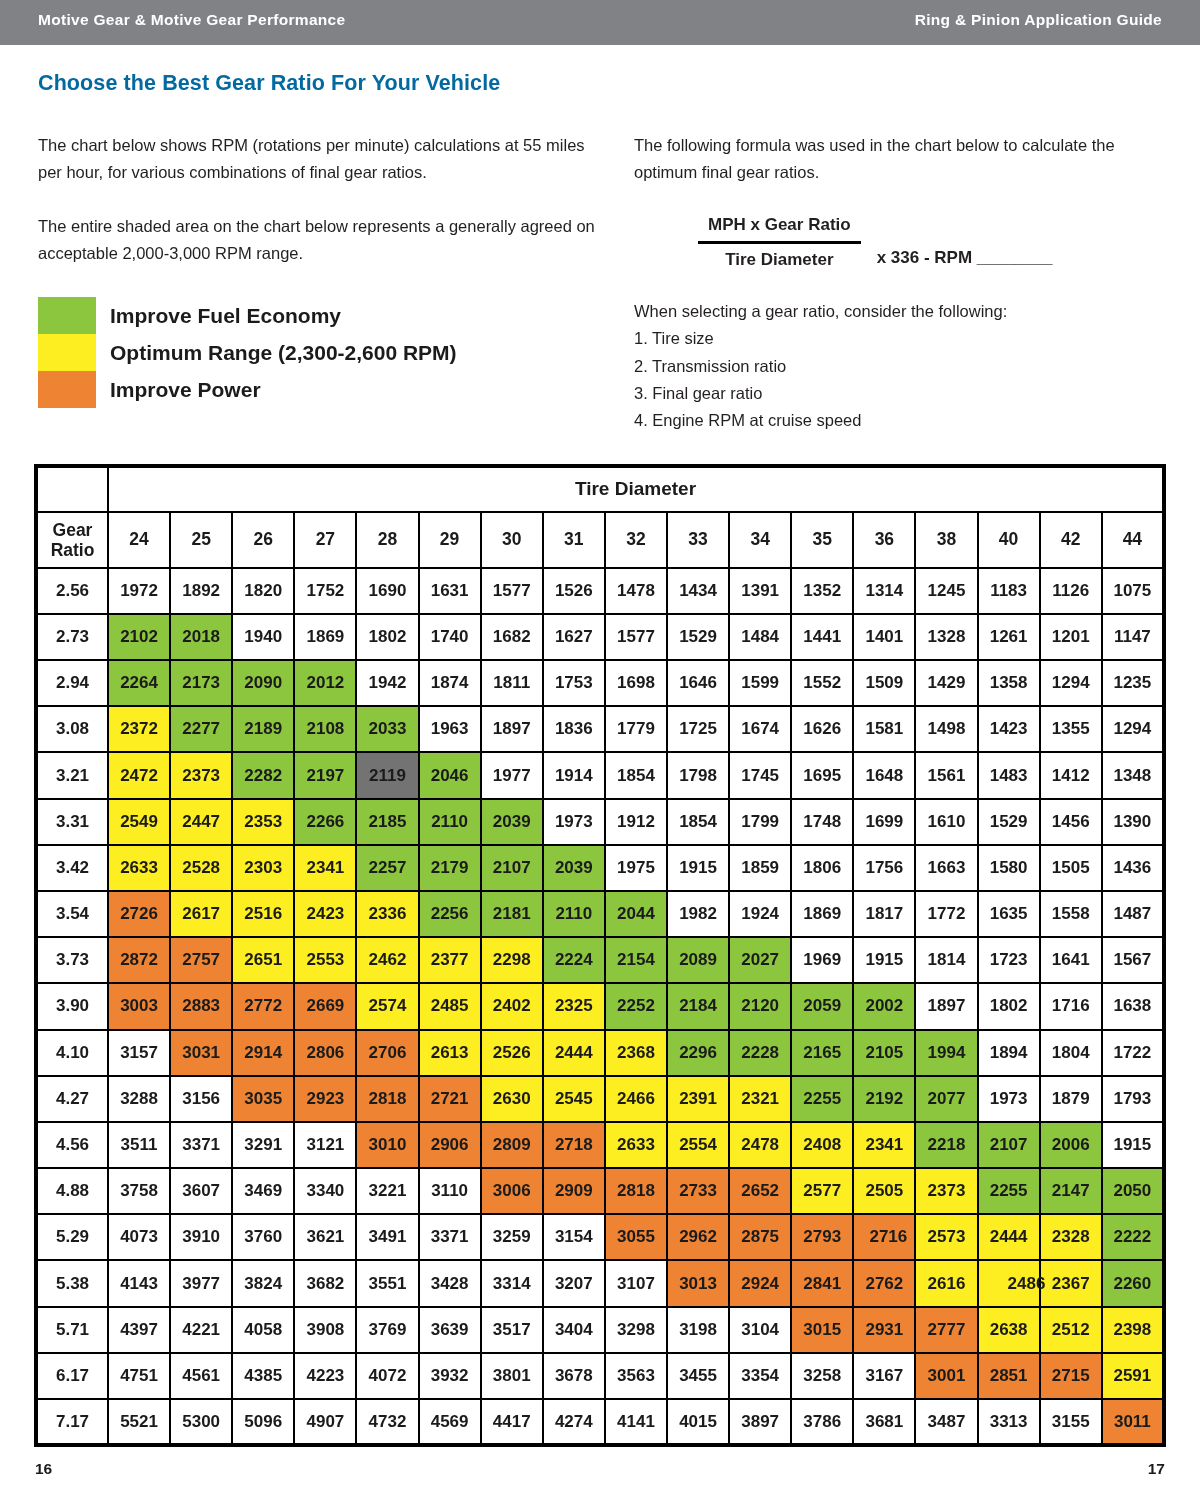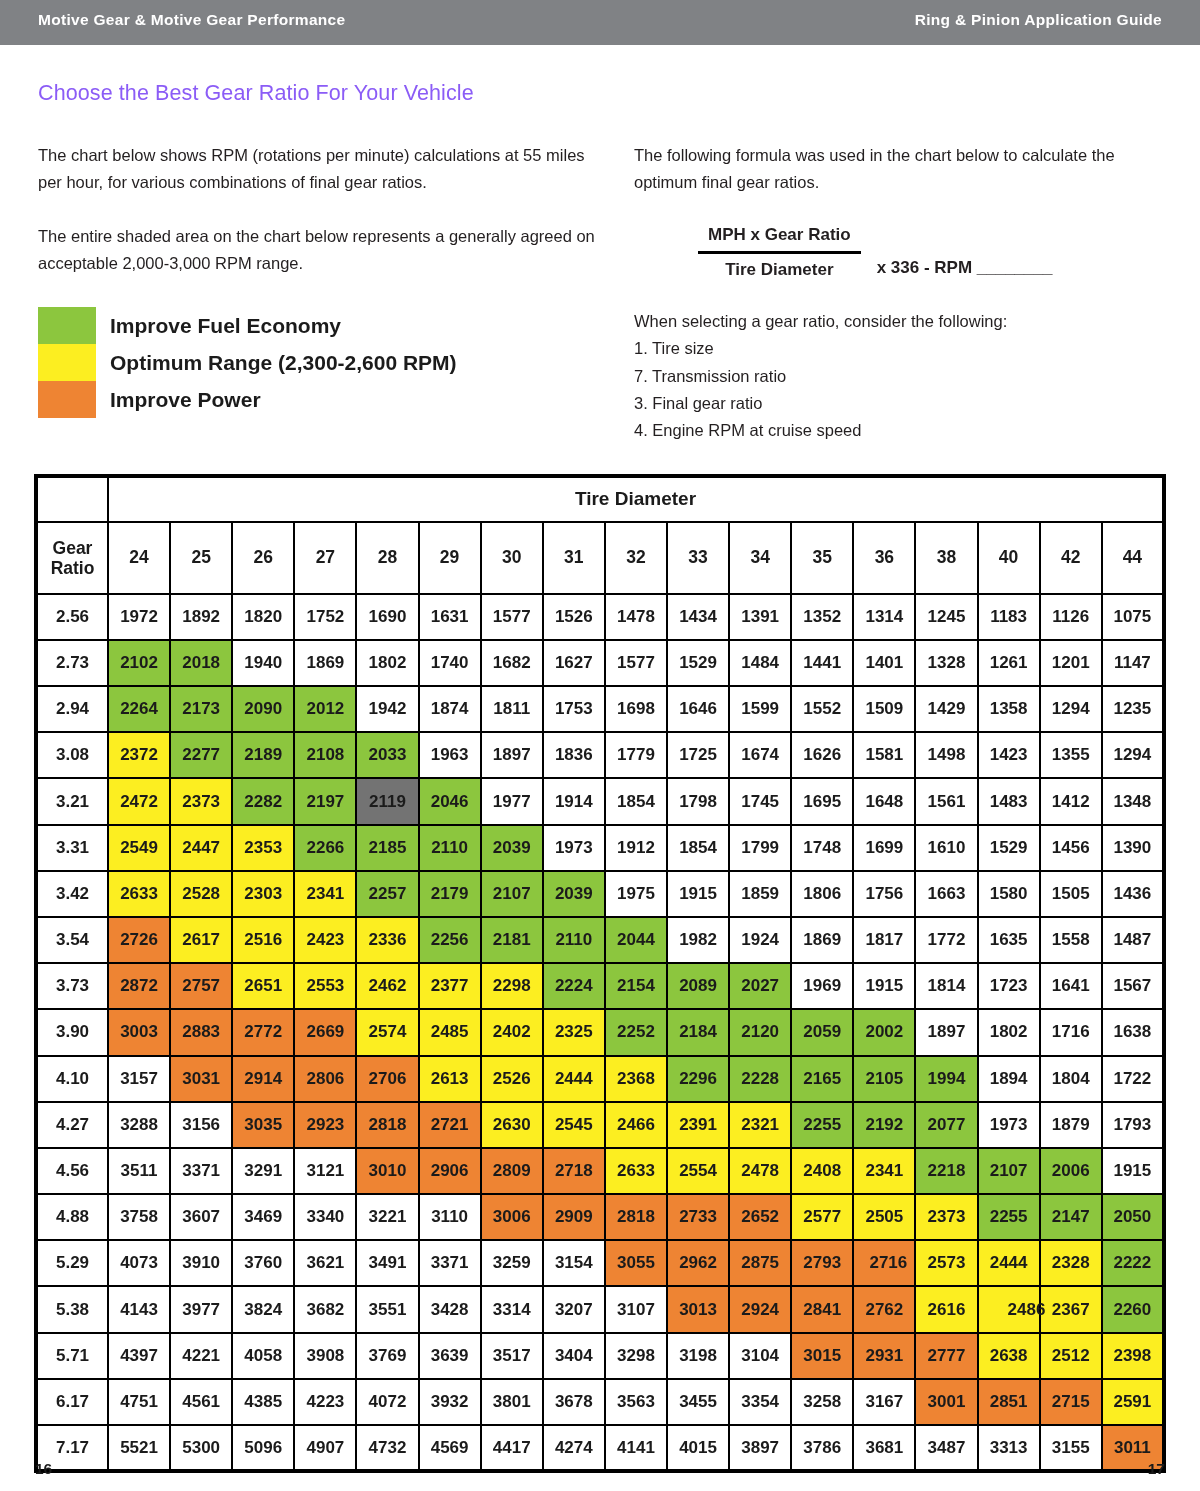--- a/index.html
+++ b/index.html
@@ -13,22 +13,22 @@
     overflow: hidden;
   }
   .topbar {
     height: 45px; background: #808285;
     display: flex; justify-content: space-between; align-items: center;
     padding: 0 38px 6px 38px;
     color: #ffffff; font-weight: bold; font-size: 15.5px; letter-spacing: 0.3px;
   }
   .content { padding: 0 34px; }
   .page-title {
-    font-size: 21.5px; font-weight: normal; color: #8b5cf6;
-    margin: 36px 0 0 4px; letter-spacing: 0.1px;
+    font-size: 21.5px; font-weight: bold; color: #0369a1;
+    margin: 26px 0 0 4px; letter-spacing: 0.1px;
   }
   .cols { display: flex; margin-top: 36px; }
   .col-left { width: 568px; padding-left: 4px; }
   .col-right { width: 560px; padding-left: 32px; }
   .para { font-size: 16.5px; line-height: 1.62; color: #231F20; }
   .para + .para { margin-top: 28px; }
   .legend { margin-top: 30px; }
   .legend-row { display: flex; align-items: stretch; height: 37px; }
   .legend-swatch { width: 58px; height: 37px; flex: 0 0 58px; }
   .legend-label {
@@ -52,21 +52,21 @@
   }
   table.rpm th, table.rpm td {
     border: 2px solid #000;
     text-align: center; vertical-align: middle;
     font-weight: bold; color: #1b1b1b;
     padding: 0;
   }
   table.rpm col.ratio-col { width: 72px; }
   tr.tire-diameter-row { height: 46px; }
   tr.tire-diameter-row th { font-size: 19px; }
-  tr.col-header-row { height: 72px; }
+  tr.col-header-row { height: 56px; }
   tr.col-header-row th { font-size: 17.5px; }
   th.corner-cell { background: #fff; }
   th.gear-ratio-head { font-size: 18px; line-height: 1.15; }
   table.rpm tbody tr { height: 46.2px; }
   table.rpm tbody th { font-size: 17px; background: #fff; }
   table.rpm tbody td { font-size: 17px; }
   .page-num {
     position: absolute; bottom: 13px;
     font-size: 15.5px; font-weight: bold; color: #1b1b1b;
   }
@@ -113,21 +113,21 @@
           <div class="frac-num">MPH x Gear Ratio</div>
           <div class="frac-bar"></div>
           <div class="frac-den">Tire Diameter</div>
         </div>
         <div class="formula-suffix">x 336 - RPM ________</div>
       </div>
 
       <div class="consider">
         <span class="consider-item">When selecting a gear ratio, consider the following:</span>
         <span class="consider-item">1. Tire size</span>
-        <span class="consider-item">7. Transmission ratio</span>
+        <span class="consider-item">2. Transmission ratio</span>
         <span class="consider-item">3. Final gear ratio</span>
         <span class="consider-item">4. Engine RPM at cruise speed</span>
       </div>
     </div>
   </div>
 
   <table class="rpm">
     <colgroup>
         <col class="ratio-col">
         <col>

